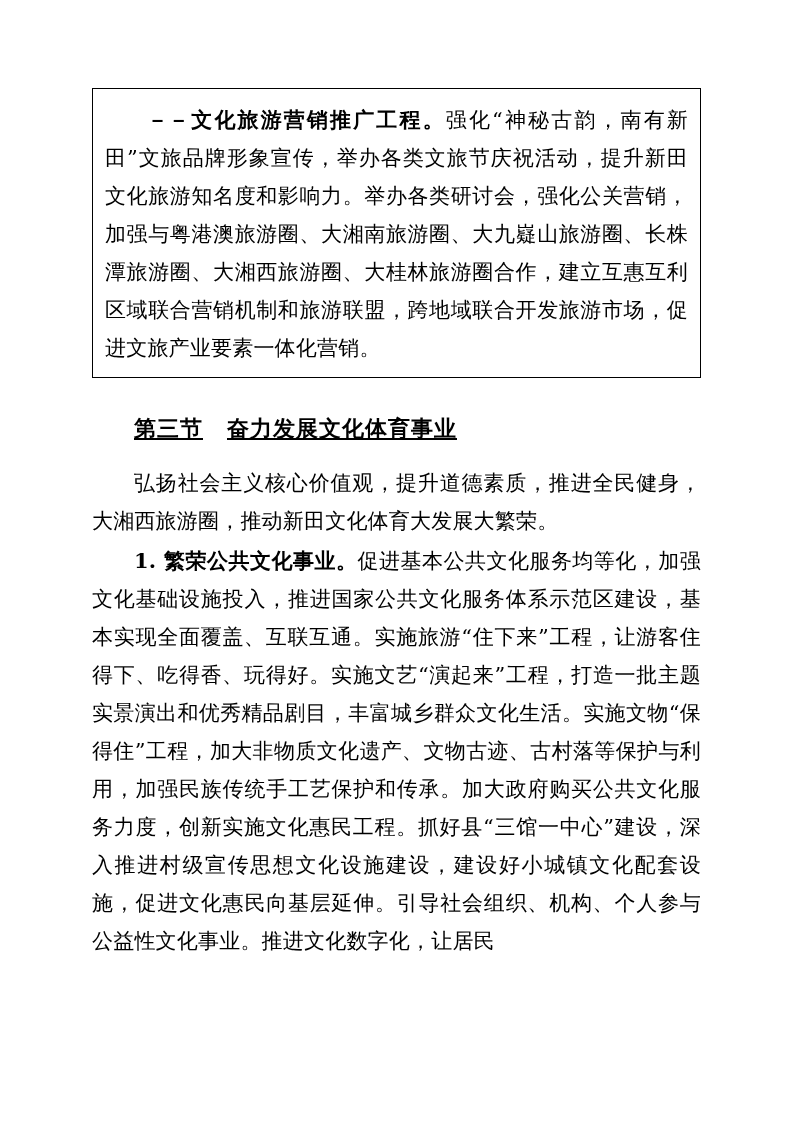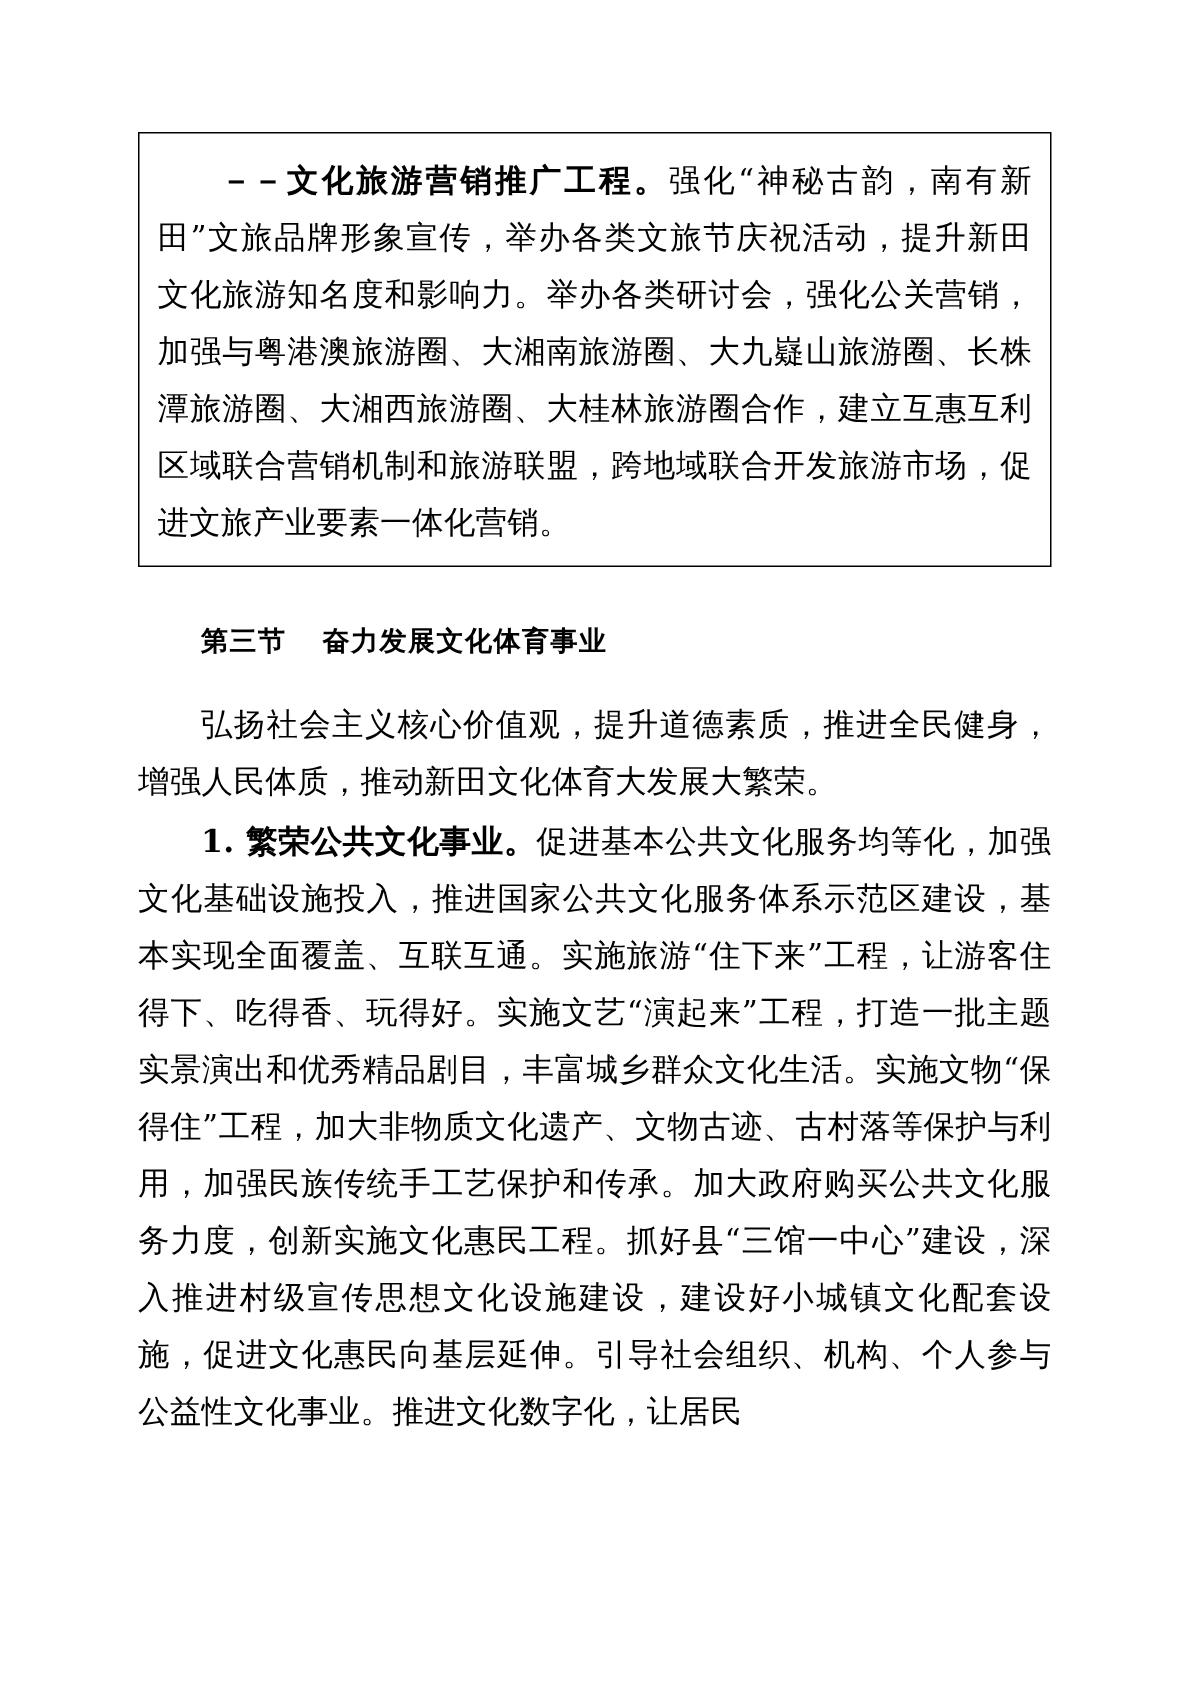--- a/index.html
+++ b/index.html
@@ -39,25 +39,26 @@
     letter-spacing: 0.2px;
   }
   .indent {
     text-indent: 42px;
   }
   .bold {
     font-weight: bold;
   }
   h2.section-heading {
     margin: 4px 0 16px 0;
-    font-size: 18px;
+    font-size: 22px;
     line-height: 40px;
     font-weight: bold;
     text-indent: 42px;
     letter-spacing: 1px;
+    text-decoration: underline;
   }
   .heading-gap {
     display: inline-block;
     width: 24px;
   }
   .para-block {
     margin-bottom: 2px;
   }
   .page-number {
     position: absolute;
@@ -74,20 +75,20 @@
 
 <div class="page">
 
   <div class="boxed-para">
     <p class="body-text indent"><span class="bold">－－文化旅游营销推广工程。</span><span>强化“神秘古韵，南有新田”文旅品牌形象宣传，举办各类文旅节庆祝活动，提升新田文化旅游知名度和影响力。举办各类研讨会，强化公关营销，加强与粤港澳旅游圈、大湘南旅游圈、大九嶷山旅游圈、长株潭旅游圈、大湘西旅游圈、大桂林旅游圈合作，建立互惠互利区域联合营销机制和旅游联盟，跨地域联合开发旅游市场，促进文旅产业要素一体化营销。</span></p>
   </div>
 
   <h2 class="section-heading"><span>第三节</span><span class="heading-gap"></span><span>奋力发展文化体育事业</span></h2>
 
   <div class="para-block">
-    <p class="body-text indent">弘扬社会主义核心价值观，提升道德素质，推进全民健身，增强人民体质，推动新田文化体育大发展大繁荣。</p>
+    <p class="body-text indent">弘扬社会主义核心价值观，提升道德素质，推进全民健身，大湘西旅游圈，推动新田文化体育大发展大繁荣。</p>
   </div>
 
   <div class="para-block">
     <p class="body-text indent"><span class="bold">1. 繁荣公共文化事业。</span><span>促进基本公共文化服务均等化，加强文化基础设施投入，推进国家公共文化服务体系示范区建设，基本实现全面覆盖、互联互通。实施旅游“住下来”工程，让游客住得下、吃得香、玩得好。实施文艺“演起来”工程，打造一批主题实景演出和优秀精品剧目，丰富城乡群众文化生活。实施文物“保得住”工程，加大非物质文化遗产、文物古迹、古村落等保护与利用，加强民族传统手工艺保护和传承。加大政府购买公共文化服务力度，创新实施文化惠民工程。抓好县“三馆一中心”建设，深入推进村级宣传思想文化设施建设，建设好小城镇文化配套设施，促进文化惠民向基层延伸。引导社会组织、机构、个人参与公益性文化事业。推进文化数字化，让居民</span></p>
   </div>
 
 </div>
 
 </body></html>

